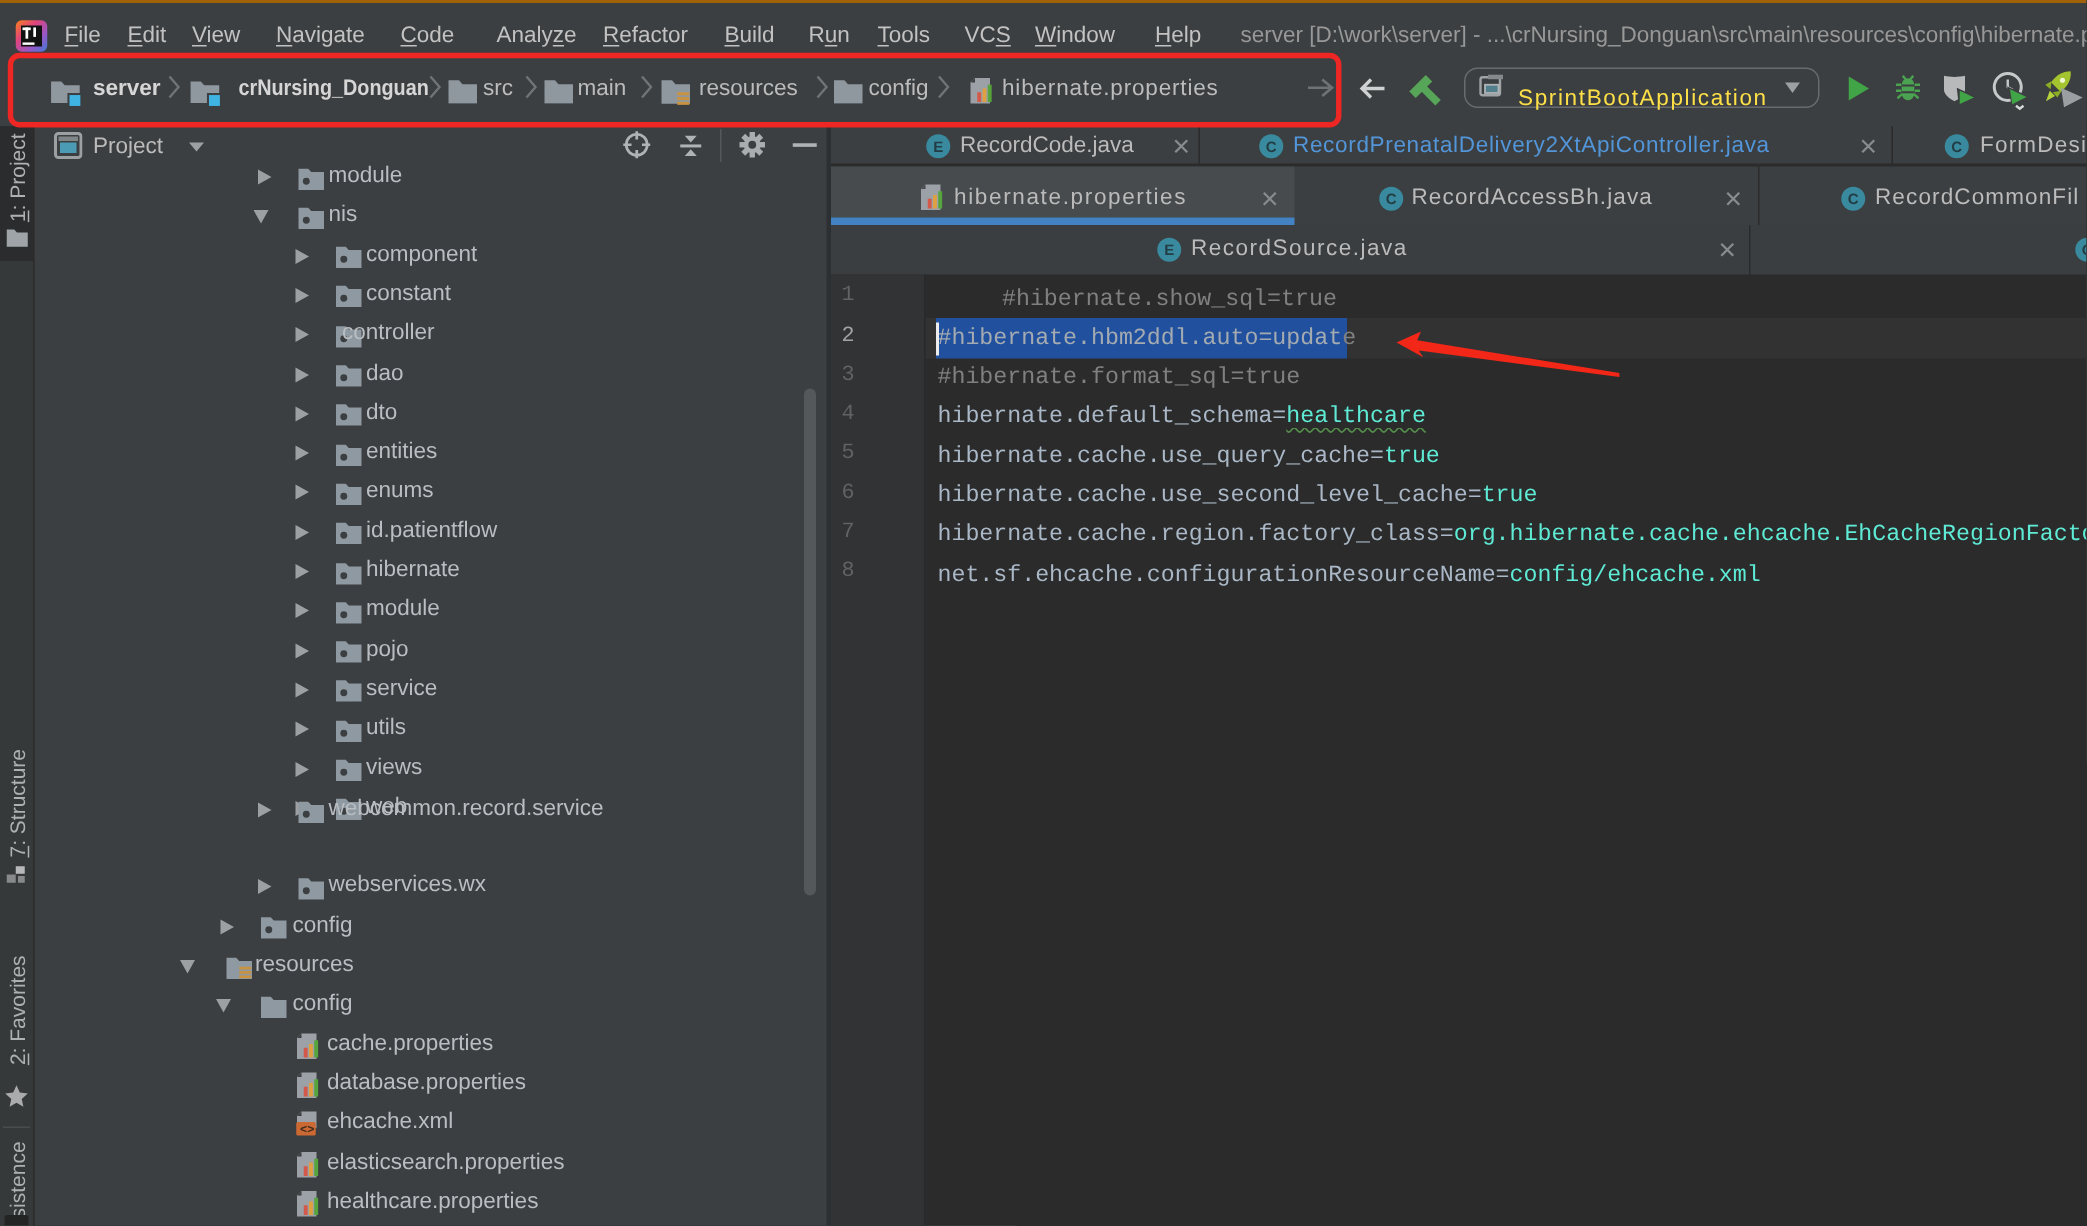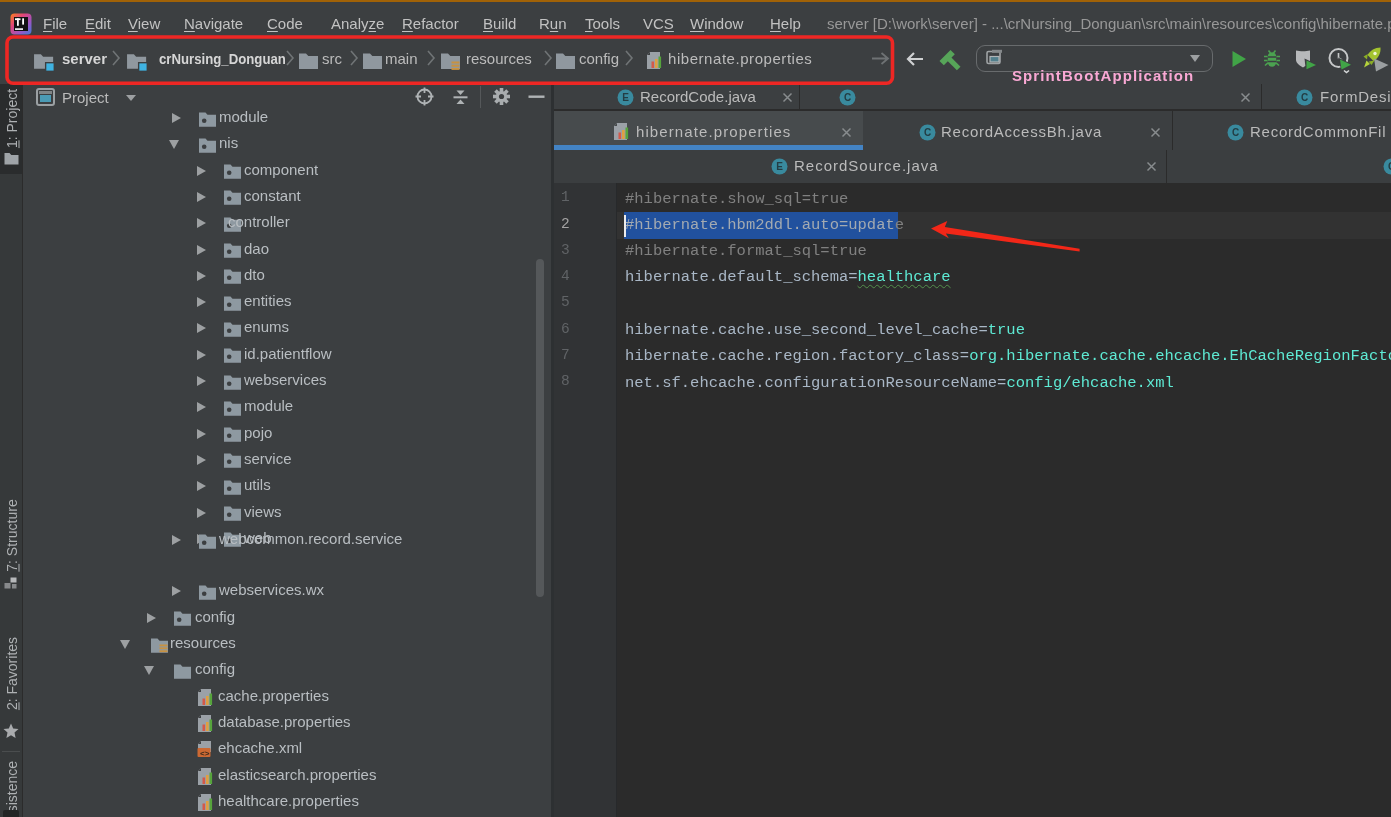--- a/index.html
+++ b/index.html
@@ -162,21 +162,21 @@
   <svg class="abs" style="left:938px;top:13px;" width="26" height="25" viewBox="0 0 26 25">
     <polygon points="1.5,13 12.5,2 16.8,6.3 5.8,17.3" fill="#57a559"></polygon>
     <polygon points="8.8,12.2 12.4,8.6 22.5,18.7 18.9,22.3" fill="#57a559"></polygon>
   </svg>
   <div class="abs" style="left:976px;top:10px;width:237px;height:27px;border:1.5px solid #686b6d;border-radius:9px;"></div>
   <svg class="abs" style="left:986px;top:14px;" width="17" height="18" viewBox="0 0 17 18">
     <rect x="1" y="2.5" width="13" height="12" rx="1.5" fill="none" stroke="#9fa3a5" stroke-width="1.6"></rect>
     <rect x="6" y="0.8" width="10" height="3" fill="#85898b"></rect>
     <rect x="4" y="7.5" width="9" height="5.5" fill="#527f8c" stroke="#b0b4b6" stroke-width="1.2"></rect>
   </svg>
-  <span class="crumbtxt" style="left:1012px;top:32px;color:#f9a8d4;letter-spacing:1.1px;font-weight:bold;">SprintBootApplication</span>
+  <span class="crumbtxt" style="left:1012px;top:22px;color:#fde047;letter-spacing:1.1px;">SprintBootApplication</span>
   <div class="abs" style="left:1190px;top:20px;width:0;height:0;border-top:7px solid #9da0a2;border-left:5.5px solid transparent;border-right:5.5px solid transparent;"></div>
   <svg class="abs" style="left:1231px;top:15px;" width="16" height="18" viewBox="0 0 16 18">
         <path d="M1.5 1 L15 9 L1.5 17 Z" fill="#41a447"></path>
       </svg>
   <svg class="abs" style="left:1262px;top:13px;" width="20" height="22" viewBox="0 0 20 22">
     <g stroke="#4ba250" stroke-width="1.6" fill="none">
       <path d="M6.5 2.5 L8.5 5 M13.5 2.5 L11.5 5"></path>
       <path d="M2 8.5 H5.5 M2 12.5 H5.5 M3 17.5 L6 14.8 M18 8.5 H14.5 M18 12.5 H14.5 M17 17.5 L14 14.8"></path>
     </g>
     <rect x="5.8" y="4.2" width="8.4" height="14.6" rx="4.2" fill="#4ba250"></rect>
@@ -295,21 +295,21 @@
             <path d="M1 1.5 h6.5 l2 2.2 H18 v12 H1 z" fill="#8e99a1"></path>
             <circle cx="6.2" cy="9.8" r="2.3" fill="#3c3f41"></circle>
           </svg><span class="tlabel" style="left:220px">enums</span></div>
     <div class="trow" style="top:257.7px"><i class="tri-r" style="left:173px"></i><svg class="abs fi" style="left:199px" width="19" height="16" viewBox="0 0 19 16">
             <path d="M1 1.5 h6.5 l2 2.2 H18 v12 H1 z" fill="#8e99a1"></path>
             <circle cx="6.2" cy="9.8" r="2.3" fill="#3c3f41"></circle>
           </svg><span class="tlabel" style="left:220px">id.patientflow</span></div>
     <div class="trow" style="top:284px"><i class="tri-r" style="left:173px"></i><svg class="abs fi" style="left:199px" width="19" height="16" viewBox="0 0 19 16">
             <path d="M1 1.5 h6.5 l2 2.2 H18 v12 H1 z" fill="#8e99a1"></path>
             <circle cx="6.2" cy="9.8" r="2.3" fill="#3c3f41"></circle>
-          </svg><span class="tlabel" style="left:220px">webservices</span></div>
+          </svg><span class="tlabel" style="left:220px">hibernate</span></div>
     <div class="trow" style="top:310.3px"><i class="tri-r" style="left:173px"></i><svg class="abs fi" style="left:199px" width="19" height="16" viewBox="0 0 19 16">
             <path d="M1 1.5 h6.5 l2 2.2 H18 v12 H1 z" fill="#8e99a1"></path>
             <circle cx="6.2" cy="9.8" r="2.3" fill="#3c3f41"></circle>
           </svg><span class="tlabel" style="left:220px">module</span></div>
     <div class="trow" style="top:336.6px"><i class="tri-r" style="left:173px"></i><svg class="abs fi" style="left:199px" width="19" height="16" viewBox="0 0 19 16">
             <path d="M1 1.5 h6.5 l2 2.2 H18 v12 H1 z" fill="#8e99a1"></path>
             <circle cx="6.2" cy="9.8" r="2.3" fill="#3c3f41"></circle>
           </svg><span class="tlabel" style="left:220px">pojo</span></div>
     <div class="trow" style="top:362.9px"><i class="tri-r" style="left:173px"></i><svg class="abs fi" style="left:199px" width="19" height="16" viewBox="0 0 19 16">
             <path d="M1 1.5 h6.5 l2 2.2 H18 v12 H1 z" fill="#8e99a1"></path>
@@ -395,20 +395,21 @@
         </svg>
     <span class="tabc" style="left:86px;top:4px;">RecordCode.java</span>
     <svg class="tabx" style="left:228px;top:8px;" width="11" height="11" viewBox="0 0 11 11">
           <path d="M1.5 1.5 L9.5 9.5 M9.5 1.5 L1.5 9.5" stroke="#888c8e" stroke-width="1.5"></path>
         </svg>
     <div class="abs" style="left:245px;top:0;width:1px;height:26px;background:#2b2b2b;"></div>
     <svg class="abs" style="left:285px;top:5px;" width="17" height="17" viewBox="0 0 17 17">
           <circle cx="8.5" cy="8.5" r="8" fill="#398a9e"></circle>
           <text x="8.5" y="12" font-size="10" font-weight="bold" text-anchor="middle" fill="#233d44" font-family="Liberation Sans, sans-serif">C</text>
         </svg>
+    <span class="tabc" style="left:308px;top:4px;color:#5295d8;letter-spacing:0.45px;">RecordPrenatalDelivery2XtApiController.java</span>
     <svg class="tabx" style="left:686px;top:8px;" width="11" height="11" viewBox="0 0 11 11">
           <path d="M1.5 1.5 L9.5 9.5 M9.5 1.5 L1.5 9.5" stroke="#888c8e" stroke-width="1.5"></path>
         </svg>
     <div class="abs" style="left:707px;top:0;width:1px;height:26px;background:#2b2b2b;"></div>
     <svg class="abs" style="left:742px;top:5px;" width="17" height="17" viewBox="0 0 17 17">
           <circle cx="8.5" cy="8.5" r="8" fill="#398a9e"></circle>
           <text x="8.5" y="12" font-size="10" font-weight="bold" text-anchor="middle" fill="#233d44" font-family="Liberation Sans, sans-serif">C</text>
         </svg>
     <span class="tabc" style="left:766px;top:4px;letter-spacing:0.8px;">FormDesig</span>
   </div>
@@ -462,24 +463,25 @@
     <span class="lnum" style="top:6.2px;">1</span>
     <span class="lnum" style="top:32.5px;color:#a4a3a3;">2</span>
     <span class="lnum" style="top:58.8px;">3</span>
     <span class="lnum" style="top:85.1px;">4</span>
     <span class="lnum" style="top:111.4px;">5</span>
     <span class="lnum" style="top:137.7px;">6</span>
     <span class="lnum" style="top:164px;">7</span>
     <span class="lnum" style="top:190.3px;">8</span>
   </div>
   <div id="code">
-    <span class="cl cmt" style="top:3.5px;">#hibernate.show_sql=true</span>
+    <span class="cl cmt" style="top:3.5px;margin-left:43px;">#hibernate.show_sql=true</span>
     <span class="cl" style="top:29.8px;"><span style="color:#a3aab1;">#hibernate.hbm2ddl.auto=updat</span><span class="cmt">e</span></span>
     <span class="cl cmt" style="top:56.1px;">#hibernate.format_sql=true</span>
     <span class="cl" style="top:82.4px;"><span class="key">hibernate.default_schema=</span><span class="val wavy">healthcare</span></span>
+    <span class="cl" style="top:108.7px;"><span class="key">hibernate.cache.use_query_cache=</span><span class="val">true</span></span>
     <span class="cl" style="top:135px;"><span class="key">hibernate.cache.use_second_level_cache=</span><span class="val">true</span></span>
     <span class="cl" style="top:161.3px;"><span class="key">hibernate.cache.region.factory_class=</span><span class="val">org.hibernate.cache.ehcache.EhCacheRegionFactory</span></span>
     <span class="cl" style="top:187.6px;"><span class="key">net.sf.ehcache.configurationResourceName=</span><span class="val">config/ehcache.xml</span></span>
   </div>
   <div id="caret"></div>
 </div>
 
 <svg id="anno" viewBox="0 0 1391 817">
   <rect x="7" y="37" width="885.5" height="46.2" rx="6" fill="none" stroke="#ee2724" stroke-width="3.6"></rect>
   <path d="M931,228.4 L947.3,221.0 L944.8,226.9 L1079.6,248.7 L1079.6,251.4 L945.9,233.6 L948.8,238.2 Z" fill="#f22718"></path>

